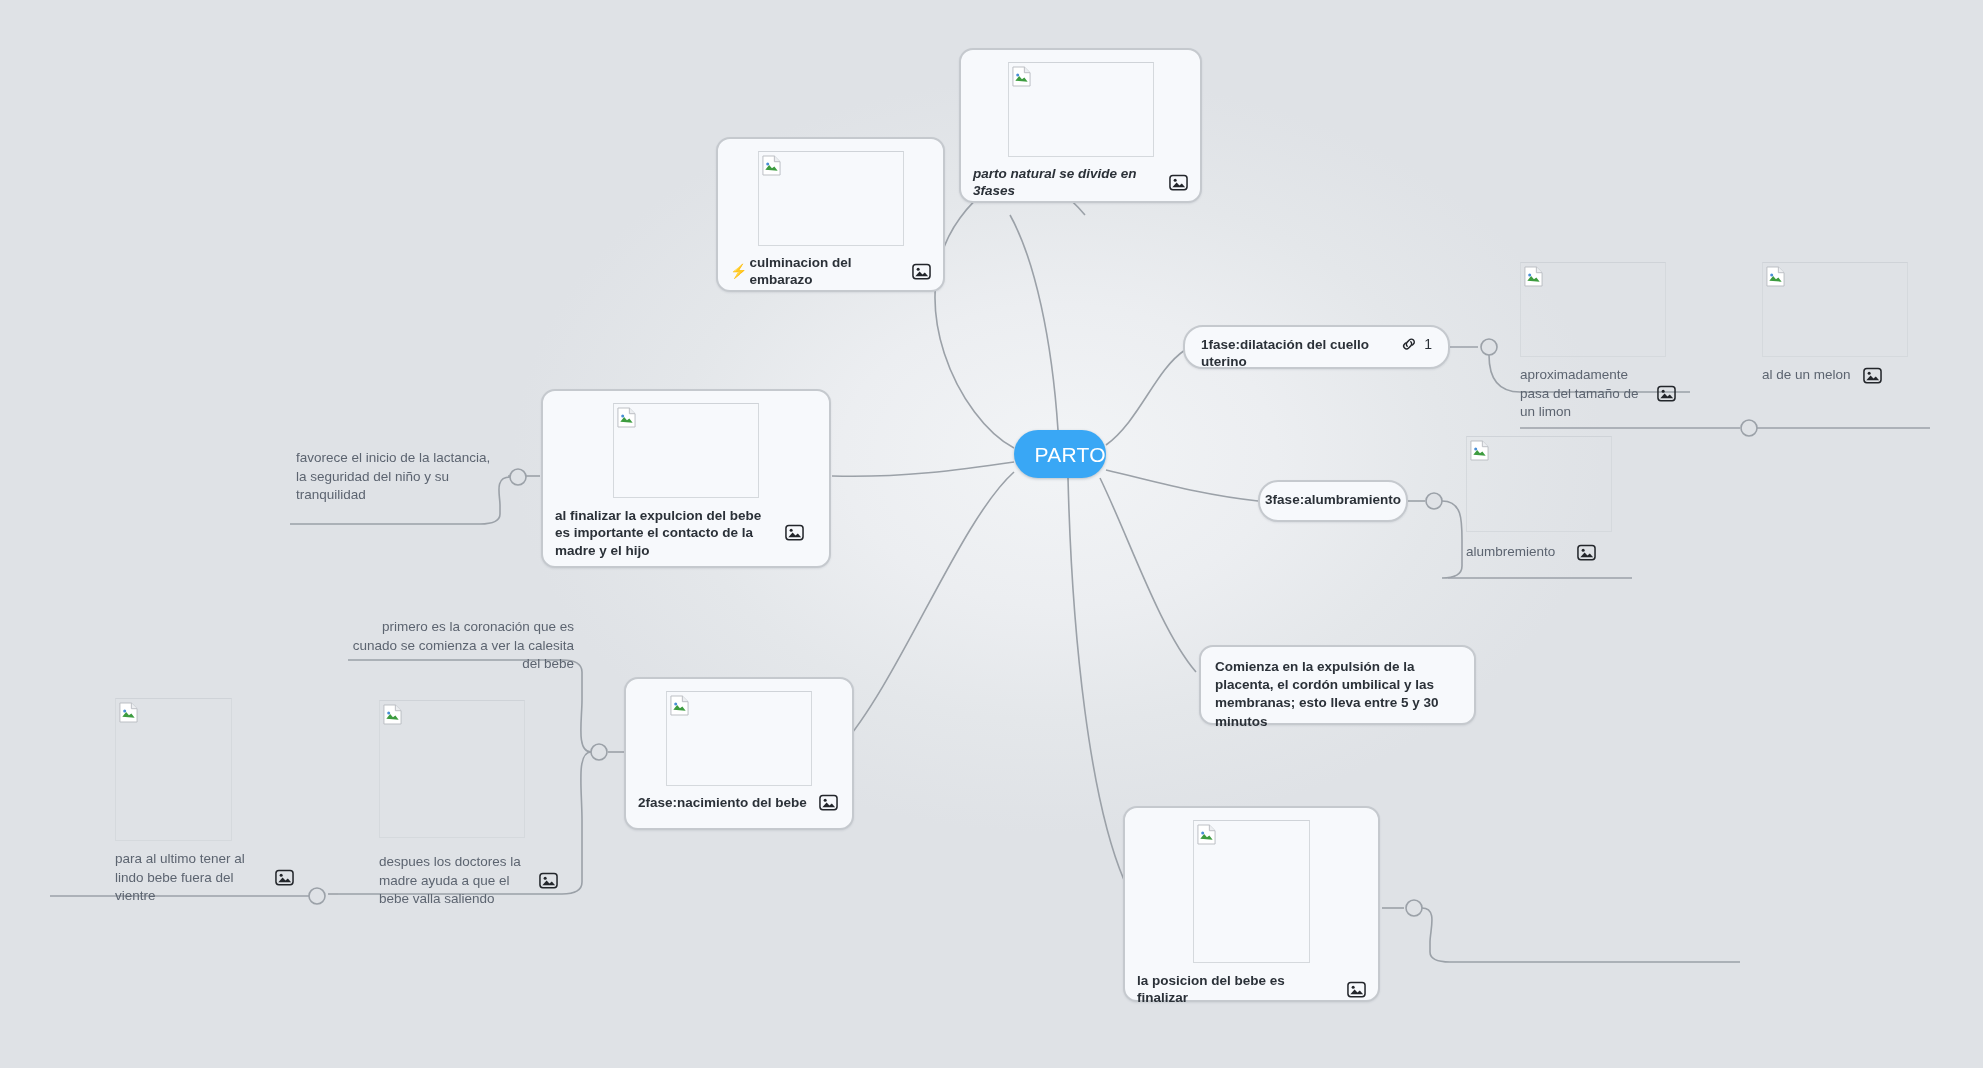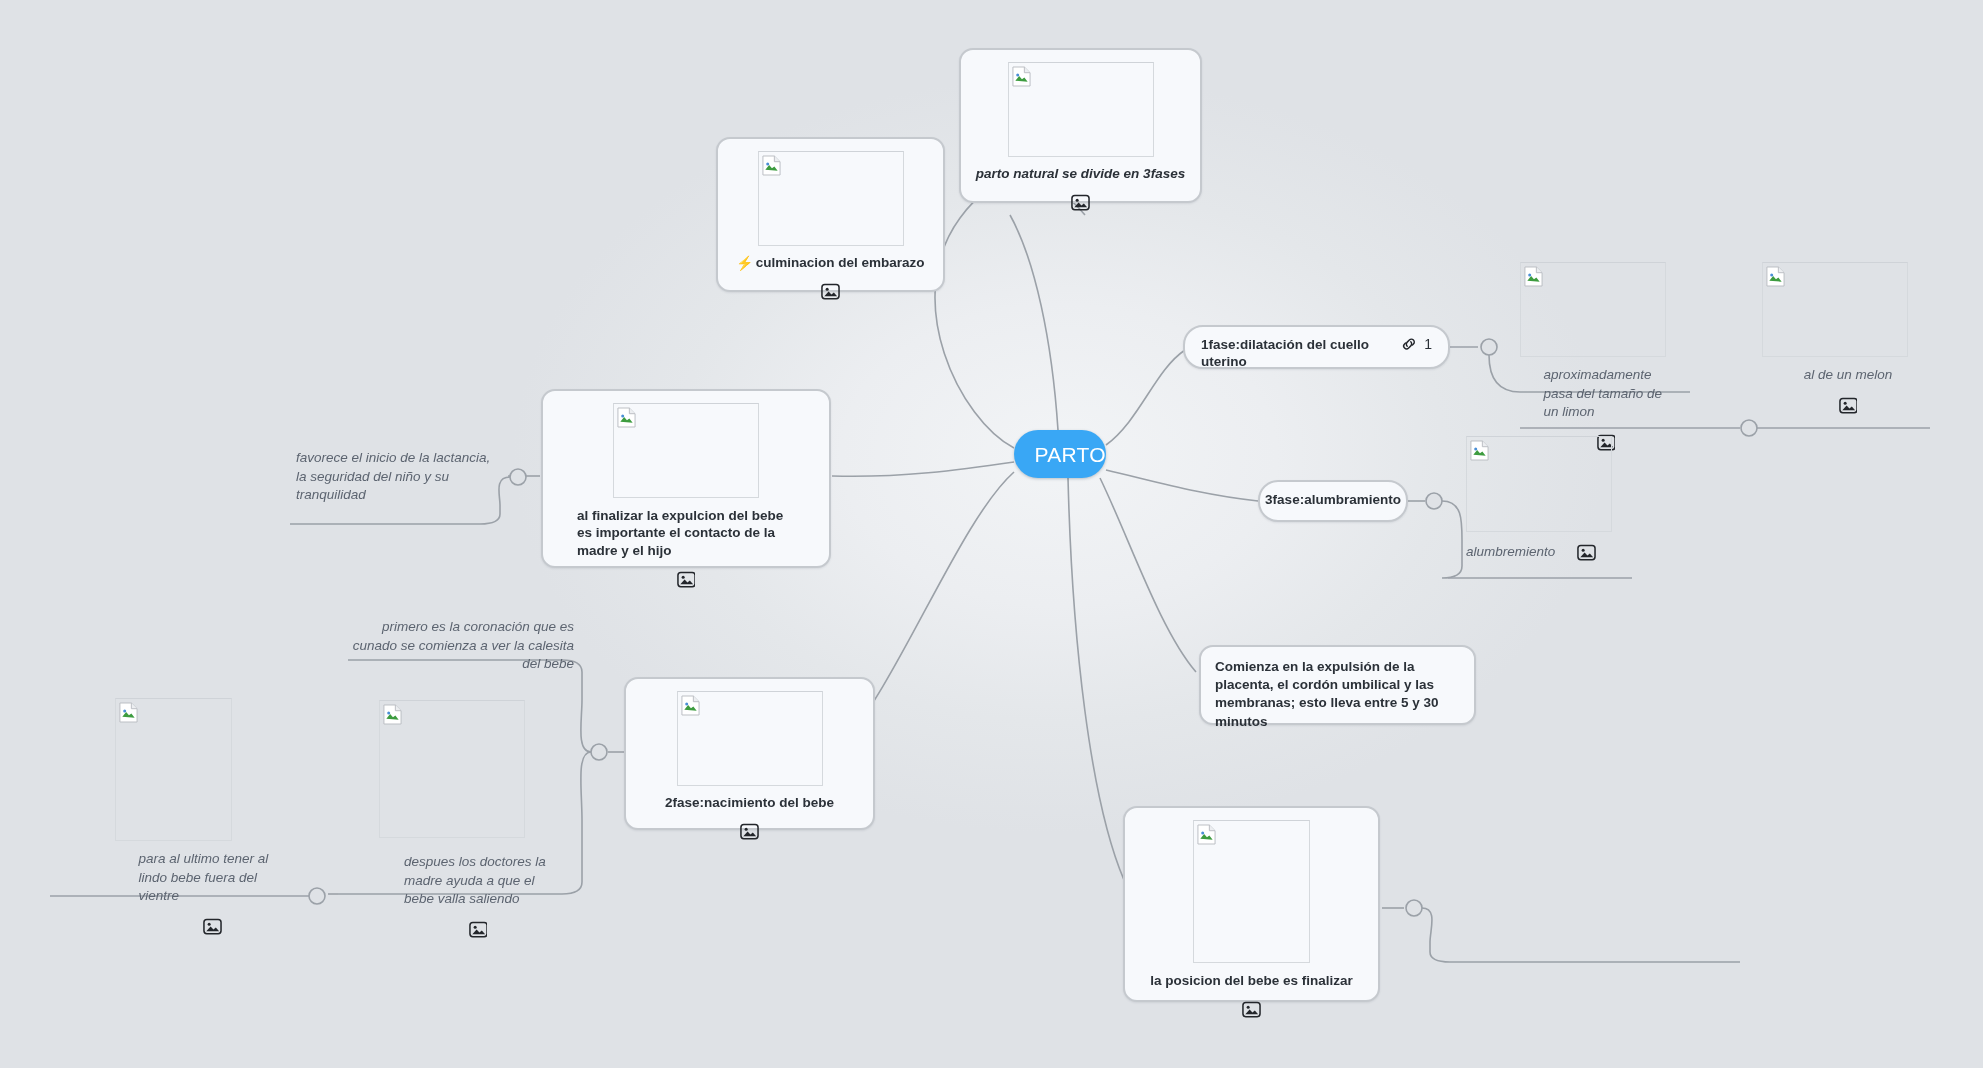--- a/index.html
+++ b/index.html
@@ -71,21 +71,20 @@
     gap: 14px;
     padding: 9px 16px;
     z-index: 20;
   }
 
   
   .plain {
     position: absolute;
     box-sizing: border-box;
     z-index: 18;
-    font-style: italic;
   }
 
   
   .imgbox {
     position: relative;
     border: 1px solid #d5d9dd;
     border-top-color: #cfd3d8;
     box-sizing: border-box;
     background: transparent;
   }
@@ -97,21 +96,21 @@
     width: 19px;
     height: 21px;
   }
 
   
   .label-row {
     display: flex;
     align-items: center;
     gap: 12px;
   }
-  .label-row.stretch { justify-content: flex-start; flex-direction: column; }
+  .label-row.stretch { justify-content: flex-start; }
   .node-title {
     font-size: 13.5px;
     font-weight: bold;
     color: #2b3138;
     line-height: 1.28;
   }
   .node-title.italic { font-style: italic; }
   .leaf-text {
     font-size: 13.5px;
     color: #5c6470;
@@ -365,21 +364,21 @@
             <path d="M3.5 14 l4.5-5 3 3.2 2.5-2.2 3.5 4z" fill="#23262b"></path>
           </svg>
       </span>
     </div>
   </div>
 
   <div class="plain" style="left:296px; top:449px; width:200px;">
     <span class="leaf-text" style="display:block;">favorece el inicio de la lactancia, la seguridad del niño y su tranquilidad</span>
   </div>
 
-  <div class="card" style="left:624px; top:677px; width:251px; height:153px;">
+  <div class="card" style="left:624px; top:677px; width:230px; height:153px;">
     <div class="imgbox light" style="width:146px; height:95px; margin:2px auto 0 auto;">
       <svg class="broken-img" viewBox="0 0 20 22">
         <path d="M1 1 h12 l6 6 v14 h-18 z" fill="#ffffff" stroke="#b9bdc2" stroke-width="1"></path>
         <path d="M13 1 v6 h6" fill="#eceef1" stroke="#b9bdc2" stroke-width="1"></path>
         <path d="M3.5 15.5 l4-5 3 3.5 2.5-2 3.5 4.5 z" fill="#3d9c3f"></path>
         <circle cx="6" cy="9.5" r="1.6" fill="#4a8fd6"></circle>
       </svg>
     </div>
     <div class="label-row stretch" style="margin-top:8px;">
       <span class="node-title">2fase:nacimiento del bebe</span>

